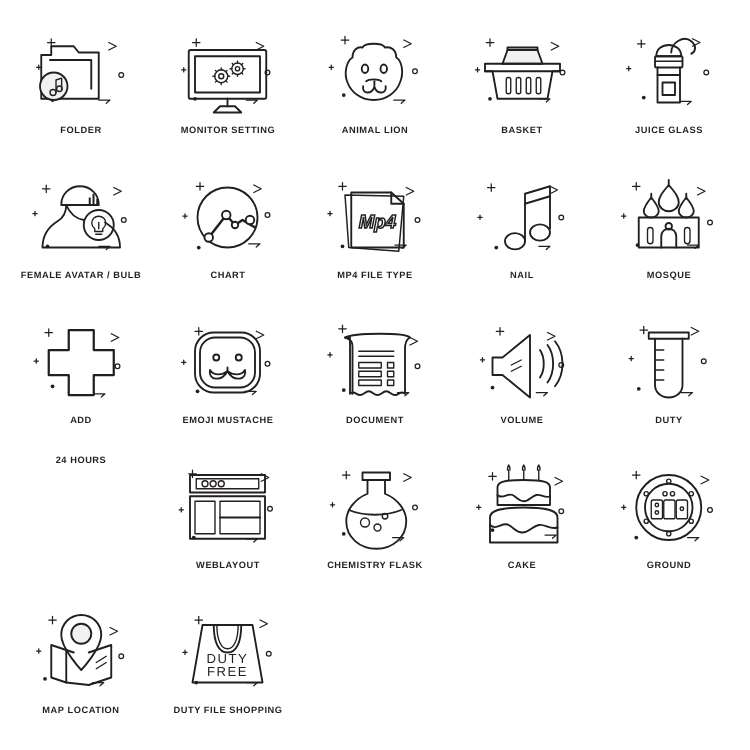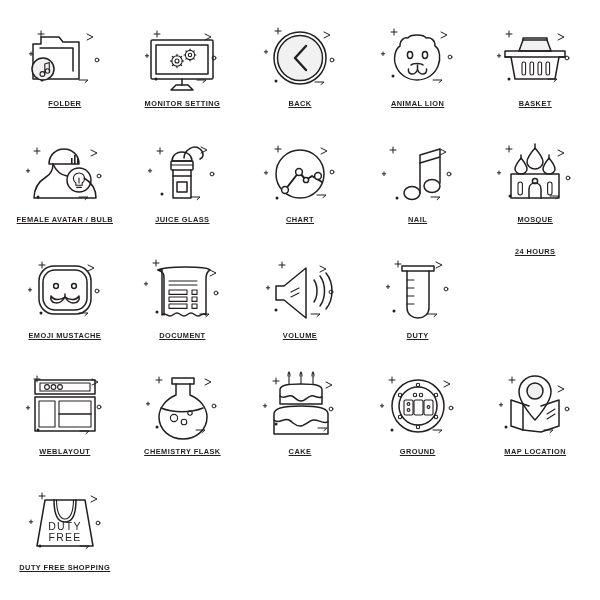--- a/index.html
+++ b/index.html
@@ -32,21 +32,20 @@
   .art svg{display:block;width:112px;height:84px;}
   .label{
     margin-top:1px;
     font-size:7.4px;
     font-weight:bold;
     letter-spacing:0.45px;
     color:#231f20;
     text-align:left;
     white-space:nowrap;
     line-height:10px;
-    text-decoration:underline;
   }
   .ln{fill:none;stroke:#231f20;stroke-width:1.5;stroke-linecap:round;stroke-linejoin:round;}
   .ln-thin{fill:none;stroke:#231f20;stroke-width:1.1;stroke-linecap:round;stroke-linejoin:round;}
   .fl{fill:#231f20;stroke:none;}
   .sh{fill:#f1f1f1;stroke:#231f20;stroke-width:1.5;stroke-linejoin:round;}
   .deco{fill:none;stroke:#231f20;stroke-width:1;stroke-linecap:round;stroke-linejoin:round;}
   .deco-f{fill:#231f20;stroke:none;}
 </style>
 </head>
 <body>
@@ -100,38 +99,20 @@
         <circle class="ln-thin" cx="64" cy="41" r="1.7"></circle>
         <g class="ln-thin">
           <path d="M64 35 l0 1.4 M64 45.6 l0 1.4 M58 41 l1.4 0 M68.6 41 l1.4 0"></path>
           <path d="M59.8 36.8 l1 1 M67.2 44.2 l1 1 M59.8 45.2 l1-1 M67.2 37.8 l1-1"></path>
         </g>
       </svg>
     </span>
     <span class="label">MONITOR SETTING</span>
   </div>
 
-  <div class="cell">
-    <span class="art">
-      <svg viewBox="0 0 112 84">
-        <g class="deco">
-          <path d="M34 14 l0 6 M31 17 l6 0"></path>
-          <path d="M80 18 l6 3 -6 3"></path>
-          <path d="M22 36 l0 3.5 M20.3 37.8 l3.4 0"></path>
-          <circle cx="88" cy="46" r="1.9"></circle>
-          <path d="M71 68 l9 0 -3 2.6"></path>
-        </g>
-        <circle class="deco-f" cx="32" cy="67" r="1.5"></circle>
-        <circle class="ln" cx="56" cy="44" r="26"></circle>
-        <circle class="sh" cx="56" cy="44" r="22.5"></circle>
-        <path class="ln" d="M62 32 l-11 12 11 12" style="stroke-width:2.4"></path>
-      </svg>
-    </span>
-    <span class="label">BACK</span>
-  </div>
 
   <div class="cell">
     <span class="art">
       <svg viewBox="0 0 112 84">
         <g class="deco">
           <path d="M32 15 l0 6 M29 18 l6 0"></path>
           <path d="M79 18 l6 3 -6 3"></path>
           <path d="M21 38 l0 3.5 M19.3 39.8 l3.4 0"></path>
           <circle cx="88" cy="43" r="1.9"></circle>
           <path d="M71 66 l9 0 -3 2.6"></path>
@@ -174,20 +155,43 @@
         </g>
       </svg>
     </span>
     <span class="label">BASKET</span>
   </div>
 
   <div class="cell">
     <span class="art">
       <svg viewBox="0 0 112 84">
         <g class="deco">
+          <path d="M34 18 l0 6 M31 21 l6 0"></path>
+          <path d="M75 17 l6 3 -6 3"></path>
+          <path d="M24 39 l0 3.5 M22.3 40.8 l3.4 0"></path>
+          <circle cx="86" cy="44" r="1.9"></circle>
+          <path d="M65 67 l9 0 -3 2.6"></path>
+        </g>
+        <circle class="deco-f" cx="36" cy="64" r="1.5"></circle>
+        <path class="ln" d="M58 28 c0-8 10-14 16-9 c5 4 3 9 0 10"></path>
+        <path class="ln" d="M46 31 c0-6 5-9 10-9 c5 0 10 3 10 9z"></path>
+        <rect class="ln" x="45" y="31" width="22" height="9" rx="1"></rect>
+        <path class="ln-thin" d="M45 35 l22 0"></path>
+        <path class="ln" d="M47 40 l0 28 18 0 0-28"></path>
+        <path class="ln" d="M47 46 l18 0"></path>
+        <rect class="ln" x="51" y="52" width="10" height="10"></rect>
+      </svg>
+    </span>
+    <span class="label">JUICE GLASS</span>
+  </div>
+
+  <div class="cell">
+    <span class="art">
+      <svg viewBox="0 0 112 84">
+        <g class="deco">
           <path d="M28 18 l0 6 M25 21 l6 0"></path>
           <path d="M82 20 l6 3 -6 3"></path>
           <path d="M19 39 l0 3.5 M17.3 40.8 l3.4 0"></path>
           <circle cx="90" cy="46" r="1.9"></circle>
           <path d="M70 67 l9 0 -3 2.6"></path>
         </g>
         <circle class="deco-f" cx="29" cy="67" r="1.5"></circle>
         <path class="ln" d="M40 34 c0-9 7-15 15-15 c8 0 15 6 15 15z"></path>
         <path class="fl" d="M62 34 l0-6 1.6 0 0 6z M65 34 l0-9 1.6 0 0 9z M68 34 l0-5 1.6 0 0 5z"></path>
         <path class="ln" d="M44 34 c0 6-2 10-7 13 c-8 5-12 12-12 21 l62 0 c0-9-5-16-12-20"></path>
@@ -198,61 +202,57 @@
         <path class="ln-thin" d="M70 48 l0 5"></path>
       </svg>
     </span>
     <span class="label">FEMALE AVATAR / BULB</span>
   </div>
 
   <div class="cell">
     <span class="art">
       <svg viewBox="0 0 112 84">
         <g class="deco">
-          <path d="M34 18 l0 6 M31 21 l6 0"></path>
-          <path d="M75 17 l6 3 -6 3"></path>
-          <path d="M24 39 l0 3.5 M22.3 40.8 l3.4 0"></path>
-          <circle cx="86" cy="44" r="1.9"></circle>
-          <path d="M65 67 l9 0 -3 2.6"></path>
-        </g>
-        <circle class="deco-f" cx="36" cy="64" r="1.5"></circle>
-        <path class="ln" d="M58 28 c0-8 10-14 16-9 c5 4 3 9 0 10"></path>
-        <path class="ln" d="M46 31 c0-6 5-9 10-9 c5 0 10 3 10 9z"></path>
-        <rect class="ln" x="45" y="31" width="22" height="9" rx="1"></rect>
-        <path class="ln-thin" d="M45 35 l22 0"></path>
-        <path class="ln" d="M47 40 l0 28 18 0 0-28"></path>
-        <path class="ln" d="M47 46 l18 0"></path>
-        <rect class="ln" x="51" y="52" width="10" height="10"></rect>
-      </svg>
-    </span>
-    <span class="label">JUICE GLASS</span>
-  </div>
-
-  <div class="cell">
-    <span class="art">
-      <svg viewBox="0 0 112 84">
-        <g class="deco">
           <path d="M34 16 l0 6 M31 19 l6 0"></path>
           <path d="M77 18 l6 3 -6 3"></path>
           <path d="M22 41 l0 3.5 M20.3 42.8 l3.4 0"></path>
           <circle cx="88" cy="42" r="1.9"></circle>
           <path d="M73 65 l9 0 -3 2.6"></path>
         </g>
         <circle class="deco-f" cx="33" cy="68" r="1.5"></circle>
         <circle class="ln" cx="56" cy="44" r="24"></circle>
         <path class="ln" d="M41 60 l14-18 7 8 6-4 10 6" style="stroke-width:2"></path>
         <circle class="ln" cx="41" cy="60" r="3.4" style="fill:#ffffff"></circle>
         <circle class="ln" cx="55" cy="42" r="3.4" style="fill:#ffffff"></circle>
         <circle class="ln" cx="62" cy="50" r="2.6" style="fill:#ffffff"></circle>
         <circle class="ln" cx="74" cy="46" r="3.4" style="fill:#ffffff"></circle>
       </svg>
     </span>
     <span class="label">CHART</span>
   </div>
 
+  <div class="cell">
+    <span class="art">
+      <svg viewBox="0 0 112 84">
+        <g class="deco">
+          <path d="M30 16 l0 6 M27 19 l6 0"></path>
+          <path d="M81 20 l6 3 -6 3"></path>
+          <path d="M20 39 l0 3.5 M18.3 40.8 l3.4 0"></path>
+          <circle cx="90" cy="46" r="1.9"></circle>
+          <path d="M72 66 l9 0 -3 2.6"></path>
+        </g>
+        <circle class="deco-f" cx="30" cy="67" r="1.5"></circle>
+        <path class="ln" d="M32 26 l3 42 40 3 4-44z" style="stroke-width:1.2"></path>
+        <path class="ln" d="M37 24 l0 44 42 0 0-35 -10-9z"></path>
+        <path class="ln" d="M69 24 l0 9 10 0"></path>
+        <text x="58" y="52" text-anchor="middle" style="font-family:'Liberation Sans',sans-serif;font-size:15px;font-weight:bold;font-style:italic;fill:none;stroke:#231f20;stroke-width:1.2;">Mp4</text>
+      </svg>
+    </span>
+    <span class="label">MP4 FILE TYPE</span>
+  </div>
 
   <div class="cell">
     <span class="art">
       <svg viewBox="0 0 112 84">
         <g class="deco">
           <path d="M31 17 l0 6 M28 20 l6 0"></path>
           <path d="M78 19 l6 3 -6 3"></path>
           <path d="M22 42 l0 3.5 M20.3 43.8 l3.4 0"></path>
           <circle cx="87" cy="44" r="1.9"></circle>
           <path d="M69 67 l9 0 -3 2.6"></path>
@@ -287,20 +287,36 @@
         <path class="ln" d="M32 44 l48 0 0 24 -48 0z"></path>
         <circle class="ln" cx="56" cy="51" r="2.6"></circle>
         <path class="ln" d="M50 68 l0-9 c0-4 3-6 6-6 c3 0 6 2 6 6 l0 9"></path>
         <rect class="ln-thin" x="39" y="52" width="4.4" height="13" rx="2.2"></rect>
         <rect class="ln-thin" x="68.6" y="52" width="4.4" height="13" rx="2.2"></rect>
       </svg>
     </span>
     <span class="label">MOSQUE</span>
   </div>
 
+  <div class="cell">
+    <span class="art">
+      <svg viewBox="0 0 112 84">
+        <g class="deco">
+          <path d="M30 17 l0 6 M27 20 l6 0"></path>
+          <path d="M80 21 l6 3 -6 3"></path>
+          <path d="M20 41 l0 3.5 M18.3 42.8 l3.4 0"></path>
+          <circle cx="85" cy="47" r="1.9"></circle>
+          <path d="M66 69 l9 0 -3 2.6"></path>
+        </g>
+        <circle class="deco-f" cx="33" cy="63" r="1.5"></circle>
+        <path class="ln" d="M46 18 l20 0 0 16 16 0 0 20 -16 0 0 16 -20 0 0-16 -16 0 0-20 16 0z" style="stroke-width:1.8"></path>
+      </svg>
+    </span>
+    <span class="label">ADD</span>
+  </div>
 
   <div class="cell">
     <span class="art">
       <svg viewBox="0 0 112 84">
         <g class="deco">
           <path d="M33 16 l0 6 M30 19 l6 0"></path>
           <path d="M79 19 l6 3 -6 3"></path>
           <path d="M21 42 l0 3.5 M19.3 43.8 l3.4 0"></path>
           <circle cx="88" cy="45" r="1.9"></circle>
           <path d="M70 67 l9 0 -3 2.6"></path>
@@ -543,16 +559,16 @@
           <path d="M71 68 l9 0 -3 2.6"></path>
         </g>
         <circle class="deco-f" cx="31" cy="68" r="1.5"></circle>
         <path class="ln" d="M36 22 l40 0 8 46 -56 0z"></path>
         <path class="ln" d="M45 22 c0 14 4 22 11 22 c7 0 11-8 11-22"></path>
         <path class="ln-thin" d="M47.5 22 c0 12 3.4 19 8.5 19 c5.1 0 8.5-7 8.5-19"></path>
         <text x="56" y="52" text-anchor="middle" style="font-family:'Liberation Sans',sans-serif;font-size:10.5px;letter-spacing:1.2px;fill:#231f20;">DUTY</text>
         <text x="56" y="63" text-anchor="middle" style="font-family:'Liberation Sans',sans-serif;font-size:10.5px;letter-spacing:1.2px;fill:#231f20;">FREE</text>
       </svg>
     </span>
-    <span class="label">DUTY FREE SHOPPING</span>
+    <span class="label">DUTY FILE SHOPPING</span>
   </div>
 
 </div>
 
 </body></html>

